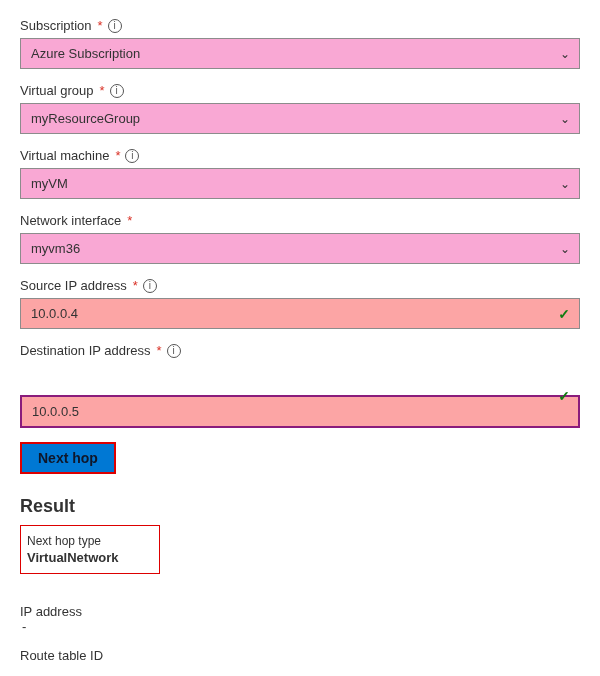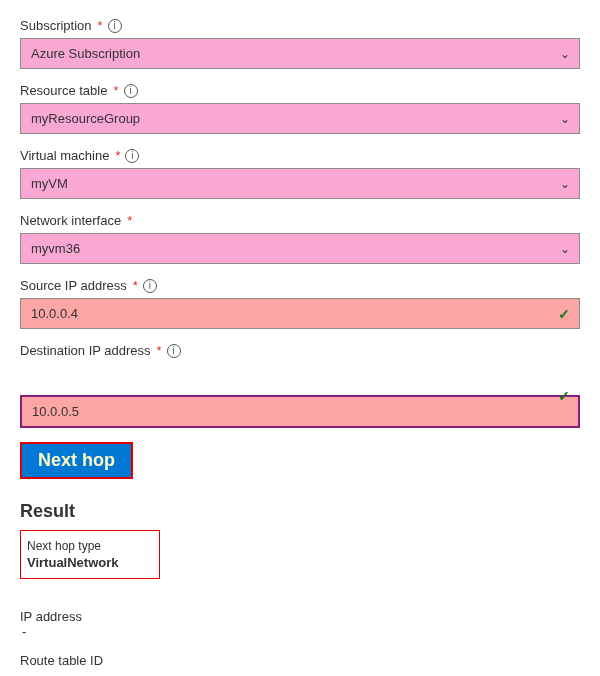--- a/index.html
+++ b/index.html
@@ -85,24 +85,24 @@
       position: absolute;
       right: 10px;
       top: 50%;
       transform: translateY(-50%);
       color: #107c10;
       font-size: 14px;
       font-weight: bold;
     }
     .next-hop-btn {
       background: #0078d4;
-      color: #fef9c3;
+      color: #0f172a;
       border: 2px solid #d00;
       padding: 6px 16px;
-      font-size: 18px;
+      font-size: 14px;
       font-weight: 600;
       cursor: pointer;
       margin-bottom: 18px;
       outline: none;
     }
     .result-section {
       margin-top: 4px;
     }
     .result-title {
       font-size: 18px;
@@ -181,21 +181,21 @@
     <select class="select-field">
       <option>Azure Subscription</option>
     </select>
     <span class="chevron-icon">⌄</span>
   </div>
 </div>
 
 
 <div class="field-group">
   <div class="field-label">
-    <span>Resource table</span>
+    <span>Virtual group</span>
     <span class="required">*</span>
     <span class="info-icon">i</span>
   </div>
   <div class="select-wrapper">
     <select class="select-field">
       <option>myResourceGroup</option>
     </select>
     <span class="chevron-icon">⌄</span>
   </div>
 </div>

